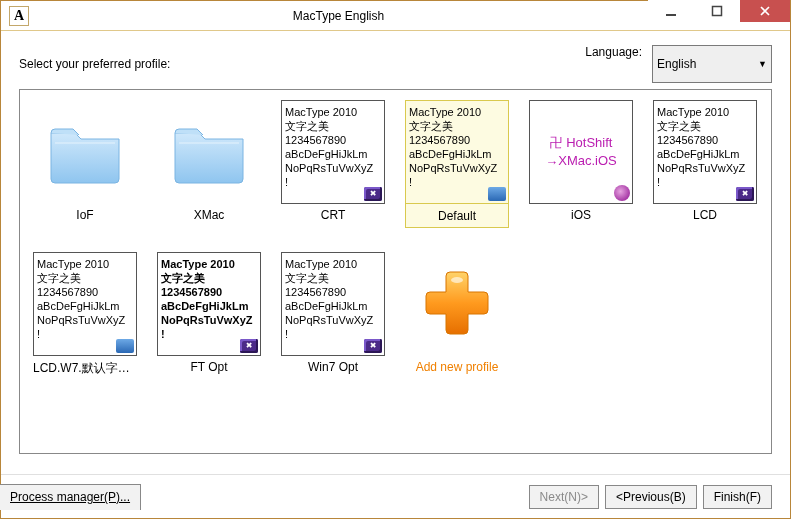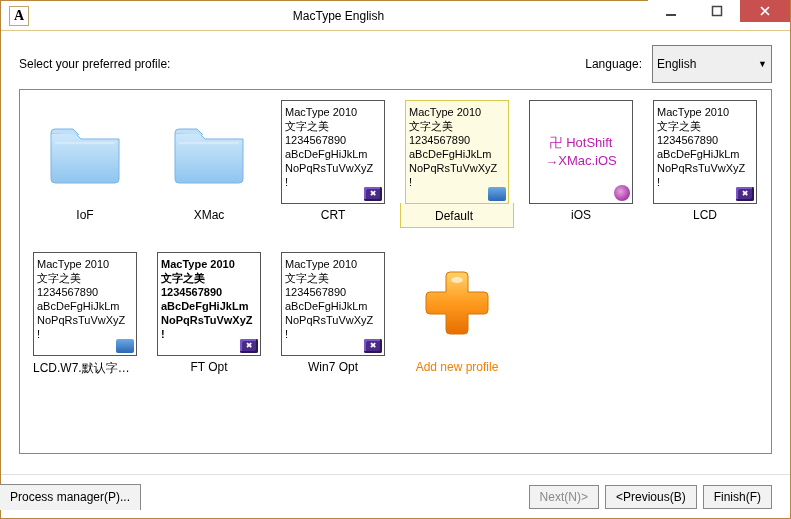--- a/index.html
+++ b/index.html
@@ -10,45 +10,45 @@
   .titlebar .title { flex: 1; text-align: center; font-size: 12px; color: #000; }
   .titlebar .win-controls { display:flex; height: 100%; }
   .titlebar .win-btn { width: 46px; height: 22px; display:flex; align-items:center; justify-content:center; margin-top:-1px; }
   .titlebar .minmax { background:#fff; color:#555; }
   .titlebar .close { background:#c8504f; color:#fff; width: 50px; }
   .titlebar svg { display:block; }
 
   .content { flex:1; display:flex; flex-direction:column; padding: 14px 18px 12px 18px; }
   .toprow { display:flex; align-items:center; justify-content:space-between; margin-bottom: 6px; }
   .toprow .lbl { color:#000; }
-  .lang-wrap { display:flex; align-items:center; gap:10px; }
+  .lang-wrap { display:flex; align-items:flex-start; gap:10px; }
   .lang-select { height:38px; width:120px; border:1px solid #7a7a7a; background:#efefef; font-size:12px; padding:0 4px; display:flex; align-items:center; justify-content:space-between; }
   .lang-select .chev { font-size:9px; color:#000; }
 
   .gallery { flex:1; border:1px solid #888; background:#fff; padding: 10px 8px 0 12px; overflow:auto; }
   .grid { display:flex; flex-wrap:wrap; align-content:flex-start; gap: 24px 18px; }
   .tile { width: 106px; display:flex; flex-direction:column; align-items:center; cursor:default; }
   .thumb { width: 104px; height: 104px; border:1px solid #555; background:#fff; position:relative; padding:4px 3px; font-size:11px; line-height:14px; color:#000; word-break:break-all; }
   .thumb.noborder { border:none; display:flex; align-items:center; justify-content:center; }
   .badge { position:absolute; right:2px; bottom:2px; width:18px; height:14px; border-radius:2px; }
   .badge.purple { background:#4b2a88; box-shadow: inset -2px -2px 0 #2c1756, inset 2px 2px 0 #7a58c9; display:flex; align-items:center; justify-content:center; }
   .badge.purple:after { content:"✖"; font-size:8px; color:#fff; }
   .badge.blue { background: linear-gradient(#6da9e6,#2a68b4); border-radius:2px; }
   .badge.swirl { background: radial-gradient(circle at 40% 40%, #e6a3e0 0%, #a739a6 70%); border-radius:50%; width:16px; height:16px; }
   .caption { margin-top: 4px; font-size: 12px; color:#000; text-align:center; white-space:nowrap; overflow:hidden; text-overflow:ellipsis; max-width:106px; }
   .tile.selected .thumb { border:1px solid #d9c94e; background:#fdfbe1; }
-  .tile.selected .caption-box { background:#fdfbe1; border:1px solid #d9c94e; border-top:none; width:114px; padding:2px 0 4px; margin-top:-1px; }
+  .tile.selected .caption-box { background:#fdfbe1; border:1px solid #d9c94e; border-top:none; width:104px; padding:2px 0 4px; margin-top:-1px; }
   .caption-box { width:104px; text-align:center; }
   .ios-thumb { display:flex; flex-direction:column; align-items:center; justify-content:center; color:#ba1db0; font-family: sans-serif; font-size:13px; line-height:18px; font-weight:500; }
   .add-thumb { display:flex; align-items:center; justify-content:center; }
   .add-caption { color:#f08000; }
   .bold { font-weight:700; }
 
   .footer { height: 44px; border-top:1px solid #e0e0e0; margin-top:8px; display:flex; align-items:center; justify-content:space-between; padding: 0 18px 0 0; gap:8px; }
-  .footer-left { display:flex; align-items:center; gap:10px; }
+  .footer-left { display:flex; align-items:center; gap:10px;text-decoration:underline; }
   .btn { height:24px; border:1px solid #888; background:#f2f2f2; font-size:12px; padding:0 10px; display:flex; align-items:center; cursor:default; }
   .btn[disabled] { color:#8a8a8a; }
   .pm-btn { border-left:none; border-bottom:none; height:26px; margin-left:-1px; }
   .appnee { width:260px; height:24px; display:flex; align-items:center; justify-content:center; font-style:italic; font-weight:600; color:#1a84ff; font-size:15px; text-shadow: 0 0 1px #8fc3ff; background: linear-gradient(#f0f7ff, #e6f0ff); border:1px solid #c4dcff; border-radius:12px; letter-spacing:.3px; }
   .footer-right { display:flex; gap:6px; }
 
   
   .folder { width:80px; height:70px; position:relative; }
   .folder svg { width:100%; height:100%; }
   

